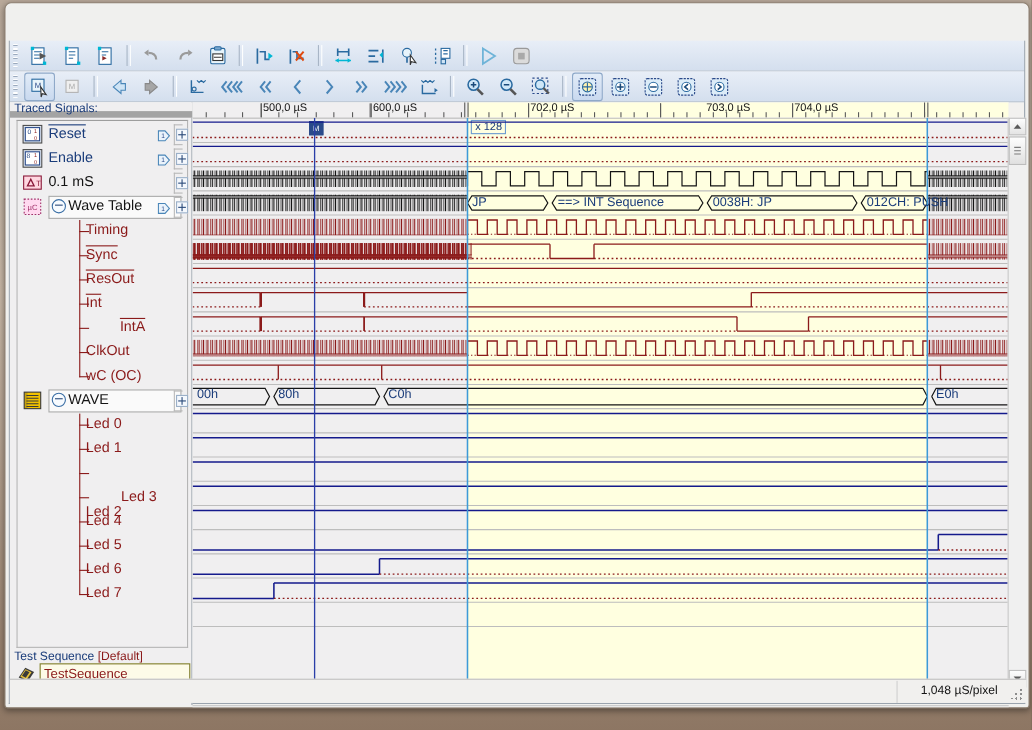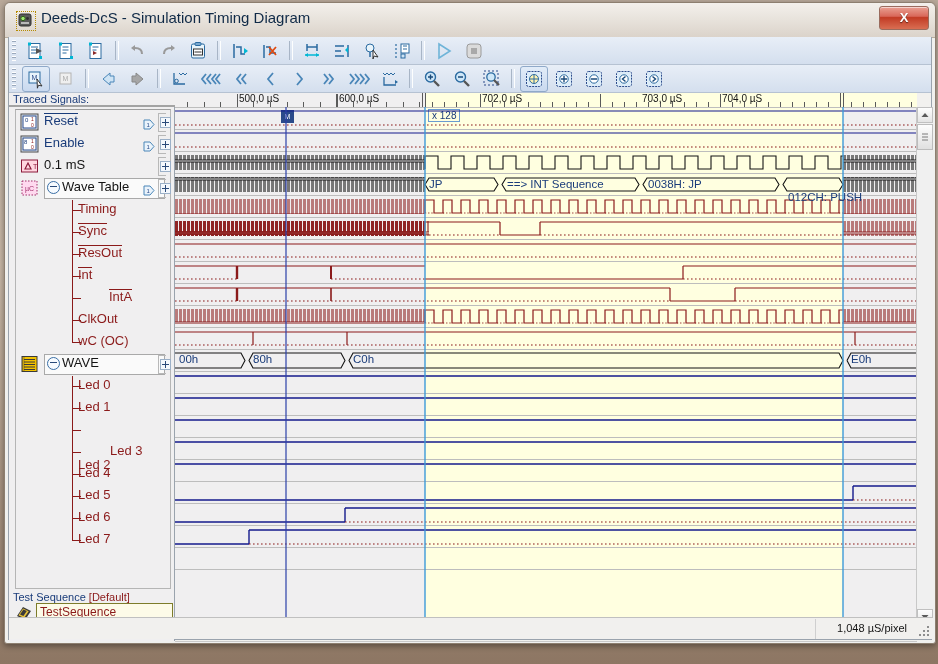--- a/index.html
+++ b/index.html
@@ -63,21 +63,21 @@
   .tsep{width:2px;height:19px;margin:0 4px;border-left:1px solid #a8b5c6;border-right:1px solid #fdfefe;}
   
   .main{position:relative;width:100%;height:548px;}
   .leftpane{
     position:absolute;left:0;top:0;width:166px;height:548px;
     background:#f0eff0;border-right:1px solid #9aa3ad;box-sizing:border-box;
   }
   .hdr-traced{
     position:absolute;left:0;top:0;width:166px;height:14px;
     font-size:11px;color:#1a3c7a;padding-left:4px;box-sizing:border-box;
-    background:#f0eff0;border-bottom:2px solid #a3a3a3;
+    background:#f0eff0;border-bottom:6px solid #a3a3a3;
   }
   .treebox{
     position:absolute;left:6px;top:16px;width:156px;height:480px;
     background:#f0eff0;border:1px solid #b5b5b5;border-top-color:#9d9d9d;box-sizing:border-box;
   }
   .sigrow{position:absolute;left:0;width:156px;height:22px;}
   .sigicon{position:absolute;left:4px;top:2px;width:19px;height:18px;}
   .signame{
     position:absolute;font-size:13px;white-space:nowrap;
   }
@@ -159,32 +159,20 @@
   .bustext{position:absolute;font-size:11.5px;color:#1a3c7a;white-space:nowrap;}
   svg.lay{position:absolute;left:0;top:0;pointer-events:none;}
 </style>
 </head>
 <body>
 
 <div id="app">
 
   <div class="win">
 
-    <div class="titlebar">
-      <span class="title-ico">
-        <svg width="16" height="16" viewBox="0 0 16 16">
-          <rect x="2" y="2" width="12" height="12" rx="2" fill="#5a5a5a" stroke="#2e2e2e"></rect>
-          <circle cx="6" cy="6.5" r="2.2" fill="#9fe870" stroke="#2e5e18"></circle>
-          <circle cx="10.5" cy="6.5" r="1.4" fill="#2e2e2e"></circle>
-          <rect x="4" y="10" width="8" height="2" fill="#b9b9b9"></rect>
-        </svg>
-      </span>
-      <div class="title-text">Deeds-DcS  -  Simulation Timing Diagram</div>
-      <div class="closebtn">X</div>
-    </div>
 
     <div class="client">
 
       <div class="toolbar">
         <span class="grip"></span>
         <div class="tb-items">
           <div class="tbtn">
             <svg width="20" height="20" viewBox="0 0 20 20">
                 <rect x="3" y="2.5" width="11" height="15" fill="#fff" stroke="#2a6aa0"></rect>
                 <path d="M5 6h7M5 9h7M5 12h5" stroke="#2a6aa0" fill="none"></path>
@@ -849,21 +837,21 @@
                   <line x1="111" y1="0" x2="111" y2="518" stroke="#2a3ea8" stroke-width="1.2"></line>
                   <line x1="250" y1="0" x2="250" y2="518" stroke="#3d9ad8" stroke-width="1.4"></line>
                   <line x1="668" y1="0" x2="668" y2="518" stroke="#3d9ad8" stroke-width="1.4"></line>
                 </g>
             </svg>
 
             <div id="bus-texts">
                 <span class="bustext" style="left:254px;top:71px;">JP</span>
                 <span class="bustext" style="left:332px;top:71px;">==&gt; INT Sequence</span>
                 <span class="bustext" style="left:473px;top:71px;">0038H: JP</span>
-                <span class="bustext" style="left:613px;top:71px;margin-top:13px;">012CH: PUSH</span>
+                <span class="bustext" style="left:613px;top:71px;">012CH: PUSH</span>
                 <span class="bustext" style="left:4px;top:246px;">00h</span>
                 <span class="bustext" style="left:78px;top:246px;">80h</span>
                 <span class="bustext" style="left:178px;top:246px;">C0h</span>
                 <span class="bustext" style="left:676px;top:246px;">E0h</span>
               </div>
           </div>
 
           <div class="vsb">
             <div class="arrow">
               <svg width="14" height="14" viewBox="0 0 14 14">

